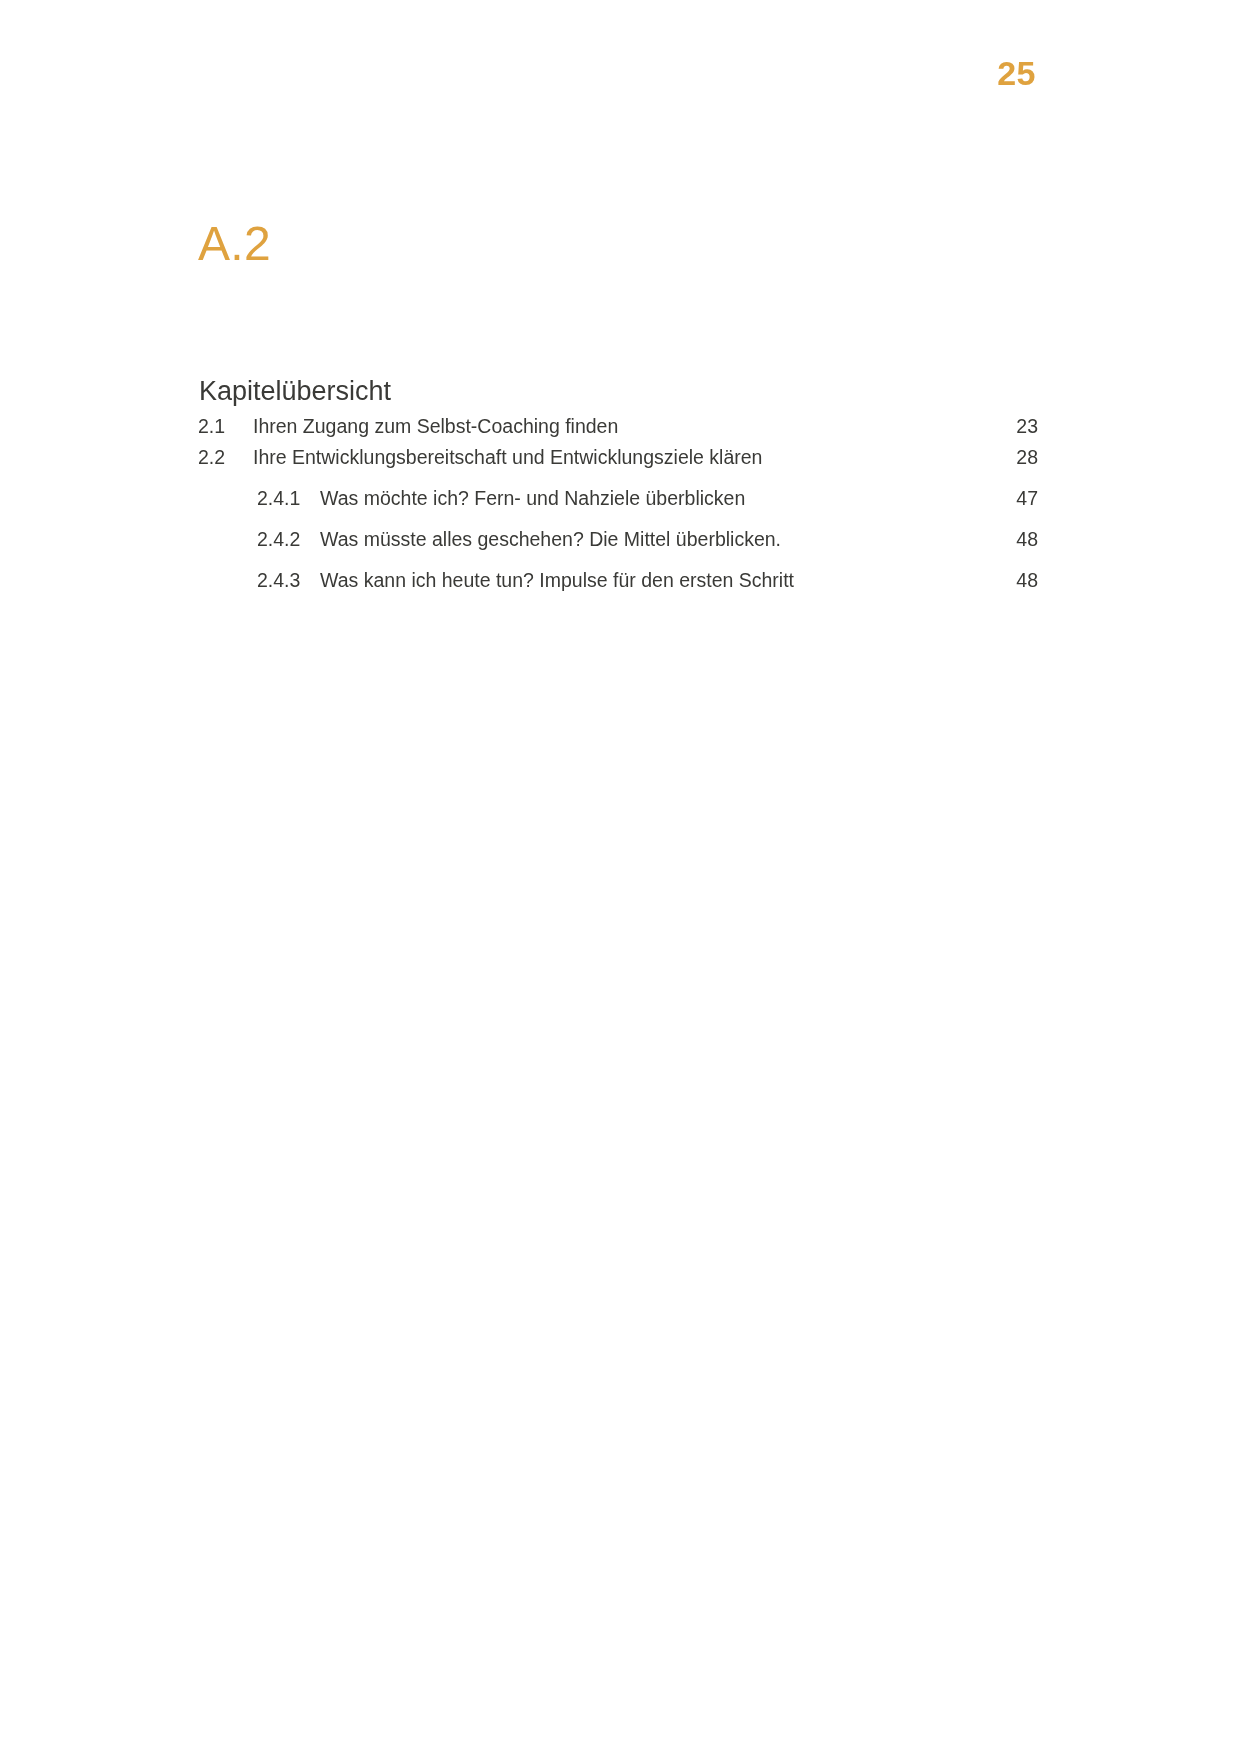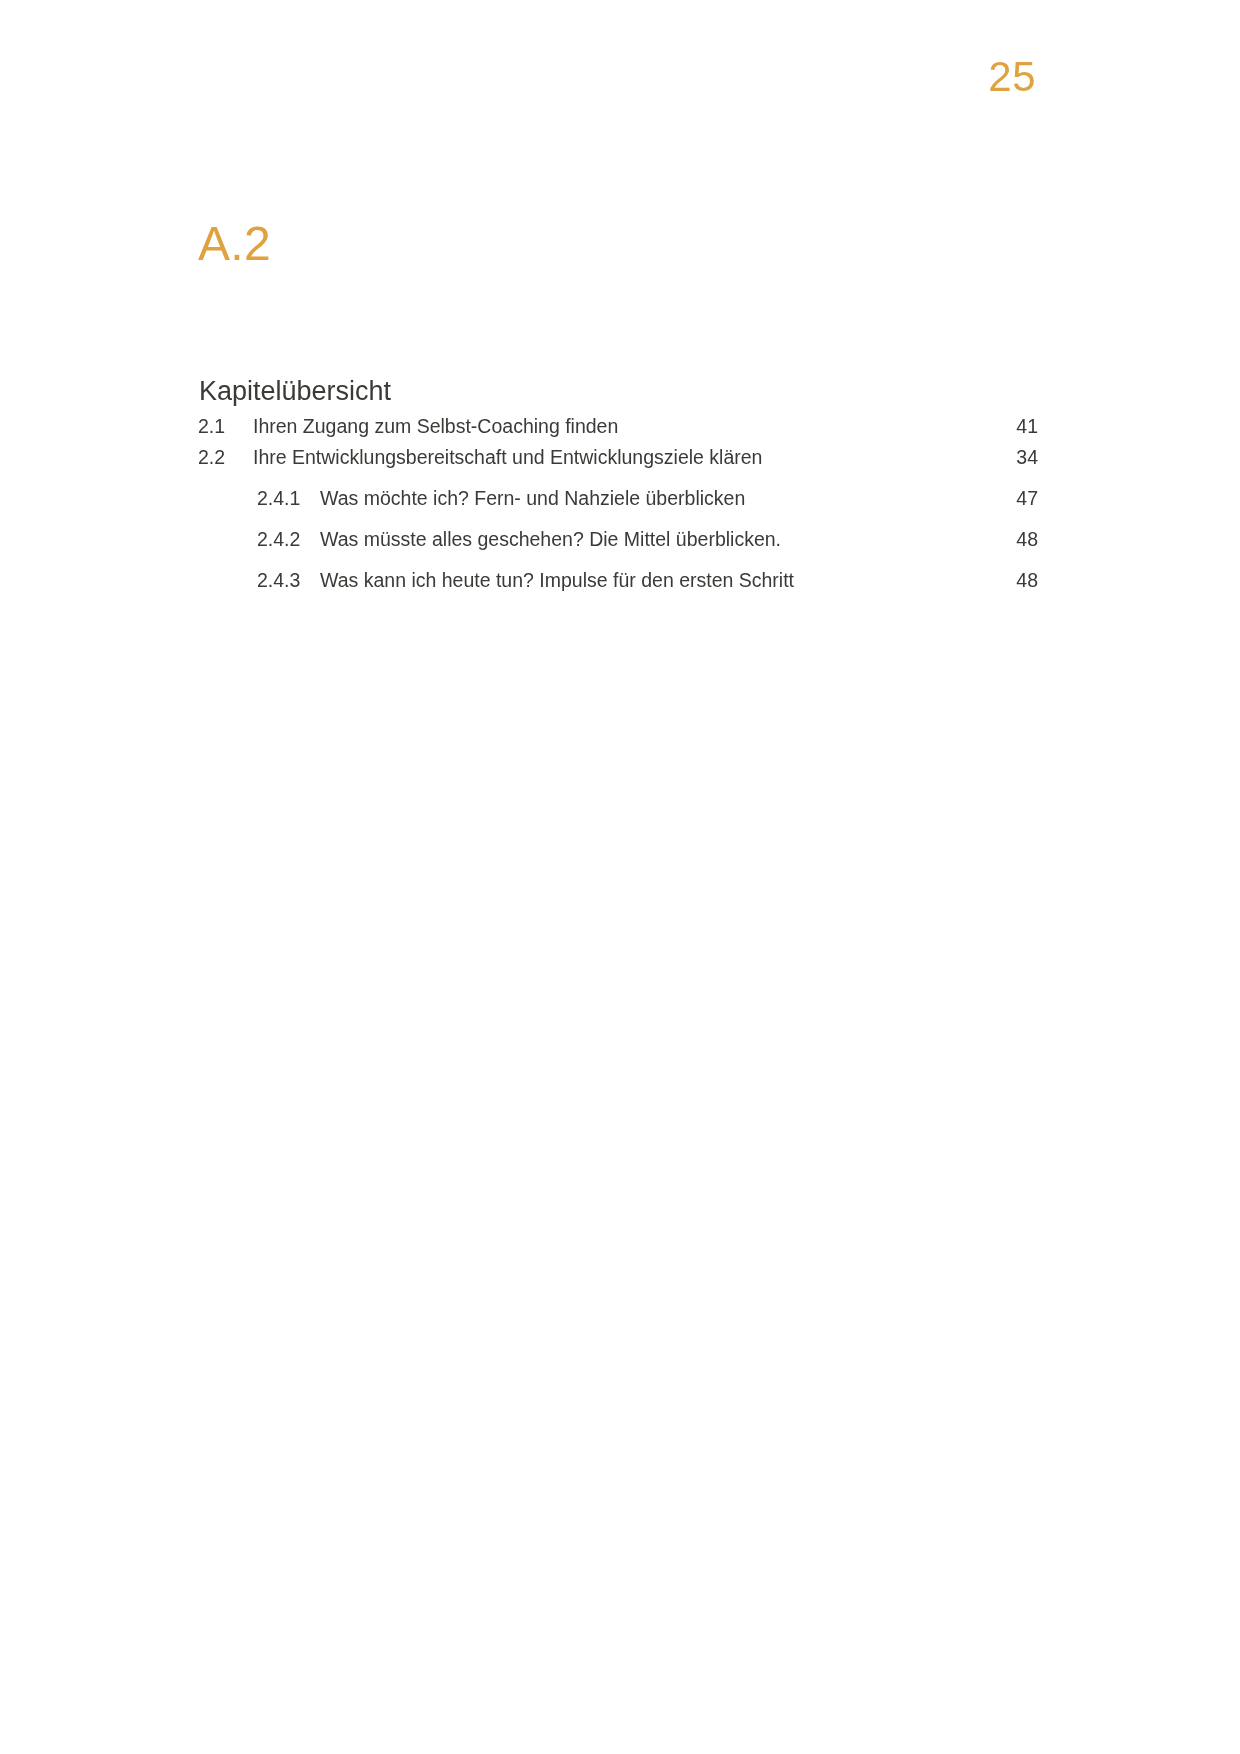--- a/index.html
+++ b/index.html
@@ -18,22 +18,22 @@
     width: 1240px;
     height: 1754px;
     background: #ffffff;
     overflow: hidden;
   }
   
   .folio {
     position: absolute;
     top: 56px;
     right: 204px;
-    font-size: 42px;
-    font-weight: 400;
+    font-size: 34px;
+    font-weight: 700;
     line-height: 1;
     color: var(--accent);
     letter-spacing: 0.5px;
   }
   
   .chapter-title {
     position: absolute;
     left: 198px;
     top: 220px;
     display: flex;
@@ -95,27 +95,27 @@
     <span>A.2</span>
   </h1>
 
   <h2 class="overview-heading">Kapitelübersicht</h2>
 
   <div class="toc">
 
     <div class="toc-row">
       <span class="toc-num">2.1</span>
       <span class="toc-label">Ihren Zugang zum Selbst-Coaching finden</span>
-      <span class="toc-page">41</span>
+      <span class="toc-page">23</span>
     </div>
 
     <div class="toc-row">
       <span class="toc-num">2.2</span>
       <span class="toc-label">Ihre Entwicklungsbereitschaft und Entwicklungsziele klären</span>
-      <span class="toc-page">34</span>
+      <span class="toc-page">28</span>
     </div>
 
 
 
     <div class="toc-row sub">
       <span class="toc-num">2.4.1</span>
       <span class="toc-label">Was möchte ich? Fern- und Nahziele überblicken</span>
       <span class="toc-page">47</span>
     </div>
 

